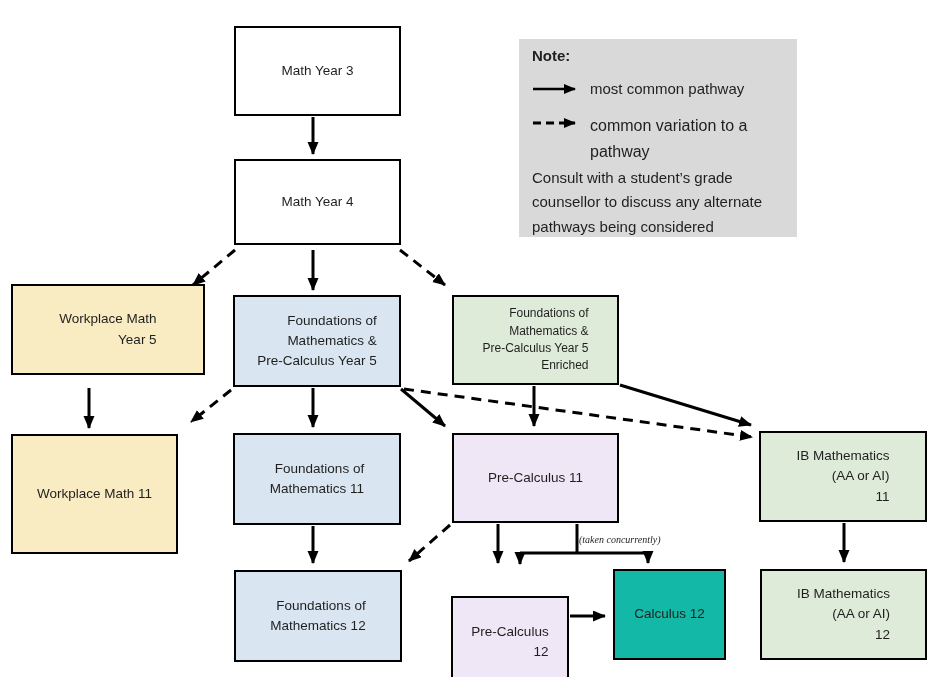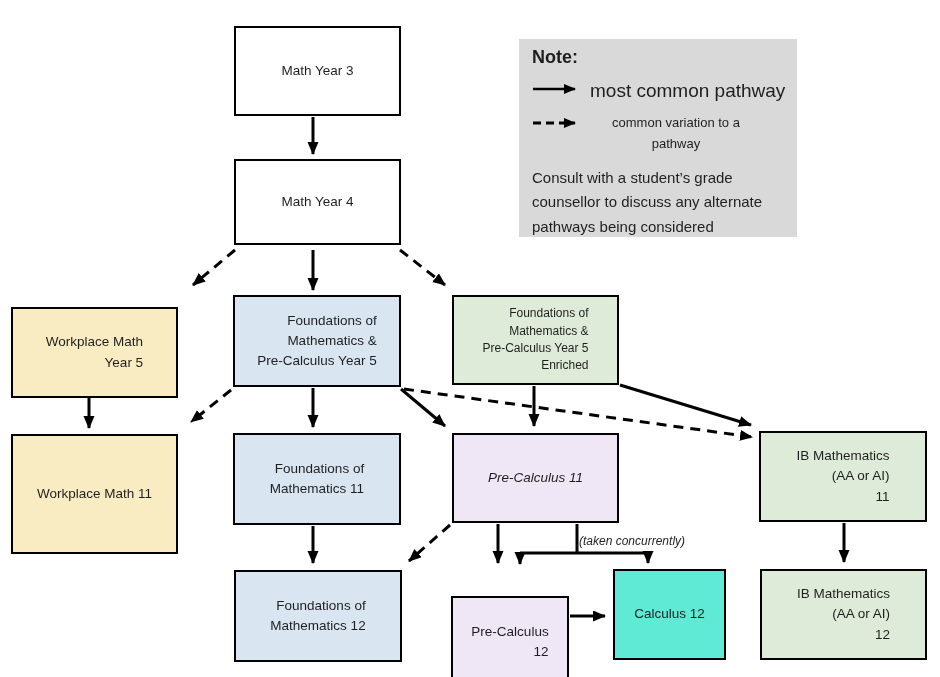--- a/index.html
+++ b/index.html
@@ -10,35 +10,35 @@
   .node{
     position:absolute;box-sizing:border-box;border:2px solid #000;
     display:flex;align-items:center;justify-content:center;text-align:right;
     font-size:13.5px;line-height:1.5;white-space:pre-line;background:#fff;
   }
   .node.white{background:#ffffff;}
   .node.yellow{background:#faecc2;}
   .node.blue{background:#d9e5f1;}
   .node.green{background:#dfebd9;}
   .node.lavender{background:#efe6f6;}
-  .node.purple{background:#5eead4;}
+  .node.purple{background:#14b8a6;}
   .node.small{font-size:12px;line-height:1.45;}
   #arrow-layer{position:absolute;left:0;top:0;width:940px;height:677px;pointer-events:none;}
   .legend{
     position:absolute;left:519px;top:39px;width:278px;height:198px;
     background:#d9d9d9;box-sizing:border-box;
   }
-  .legend-title{position:absolute;left:13px;top:8px;font-weight:bold;font-size:18px;}
+  .legend-title{position:absolute;left:13px;top:8px;font-weight:bold;font-size:15px;}
   .legend-arrow-solid{position:absolute;left:12px;top:43px;}
-  .legend-label-solid{position:absolute;left:71px;top:41px;font-size:19px;}
+  .legend-label-solid{position:absolute;left:71px;top:41px;font-size:15px;}
   .legend-arrow-dashed{position:absolute;left:12px;top:77px;}
-  .legend-label-dashed{position:absolute;left:71px;top:74px;width:172px;font-size:13px;line-height:1.6;text-align:center;}
+  .legend-label-dashed{position:absolute;left:71px;top:74px;width:172px;font-size:16px;line-height:1.6;}
   .legend-note{position:absolute;left:13px;top:127px;width:254px;font-size:15px;line-height:1.63;}
   .concurrent-label{
-    position:absolute;left:579px;top:534px;font-size:12px;font-style:italic;color:#1f1f1f;
+    position:absolute;left:579px;top:534px;font-size:10px;font-style:italic;color:#1f1f1f;font-family:Liberation Serif, serif;
   }
 </style>
 </head>
 <body>
 
 <div class="canvas">
 
   <svg id="arrow-layer" viewBox="0 0 940 677">
     <defs>
       <marker id="ah" markerUnits="userSpaceOnUse" markerWidth="13" markerHeight="12" refX="12" refY="5.5" orient="auto">
@@ -71,38 +71,38 @@
         <path d="M404 389 L752 437" marker-end="url(#ah)"></path>
         <path d="M450 525 L409 561" marker-end="url(#ah)"></path>
       </g>
     </g>
   </svg>
 
   <div class="node white" style="left:234px;top:26px;width:167px;height:90px;">Math Year 3</div>
 
   <div class="node white" style="left:234px;top:159px;width:167px;height:86px;">Math Year 4</div>
 
-  <div class="node yellow" style="left:11px;top:307px;width:167px;height:91px;">Workplace Math
+  <div class="node yellow" style="left:11px;top:284px;width:194px;height:91px;">Workplace Math
 Year 5</div>
 
   <div class="node blue" style="left:233px;top:295px;width:168px;height:92px;">Foundations of
 Mathematics &amp;
 Pre-Calculus Year 5</div>
 
   <div class="node green small" style="left:452px;top:295px;width:167px;height:90px;">Foundations of
 Mathematics &amp;
 Pre-Calculus Year 5
 Enriched</div>
 
   <div class="node yellow" style="left:11px;top:434px;width:167px;height:120px;">Workplace Math 11</div>
 
   <div class="node blue" style="left:233px;top:433px;width:168px;height:92px;">Foundations of
 Mathematics 11</div>
 
-  <div class="node lavender" style="left:452px;top:433px;width:167px;height:90px;font-style:italic;">Pre-Calculus 11</div>
+  <div class="node lavender" style="left:452px;top:433px;width:167px;height:90px;">Pre-Calculus 11</div>
 
   <div class="node green" style="left:759px;top:431px;width:168px;height:91px;">IB Mathematics
 (AA or AI)
 11</div>
 
   <div class="node blue" style="left:234px;top:570px;width:168px;height:92px;">Foundations of
 Mathematics 12</div>
 
   <div class="node lavender" style="left:451px;top:596px;width:118px;height:92px;">Pre-Calculus
 12</div>

